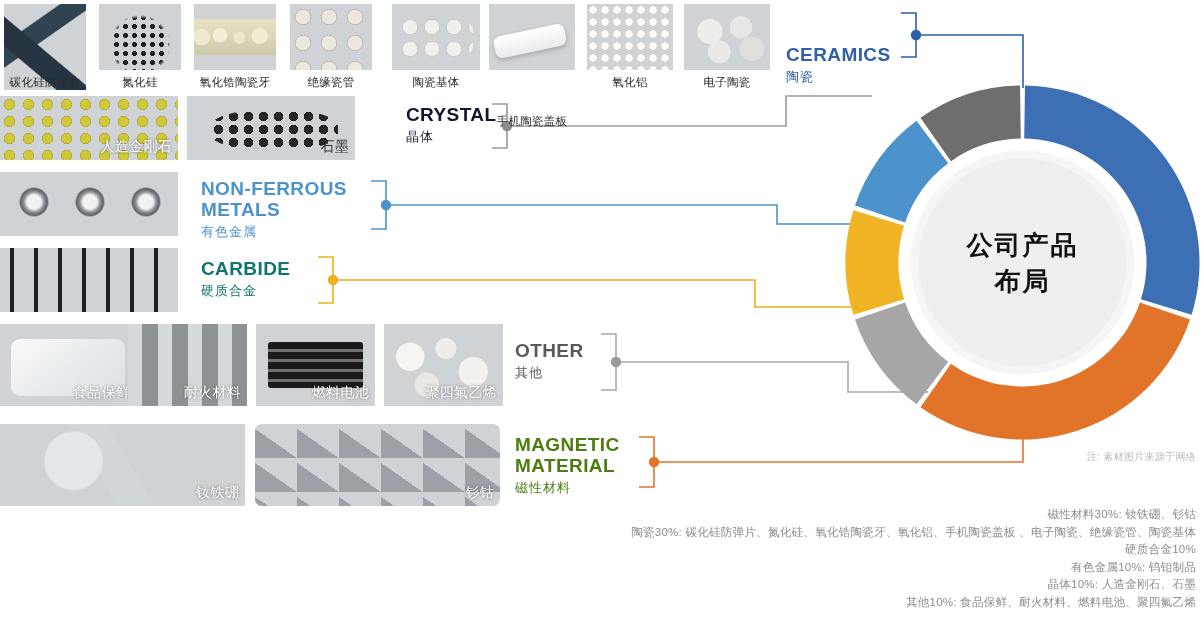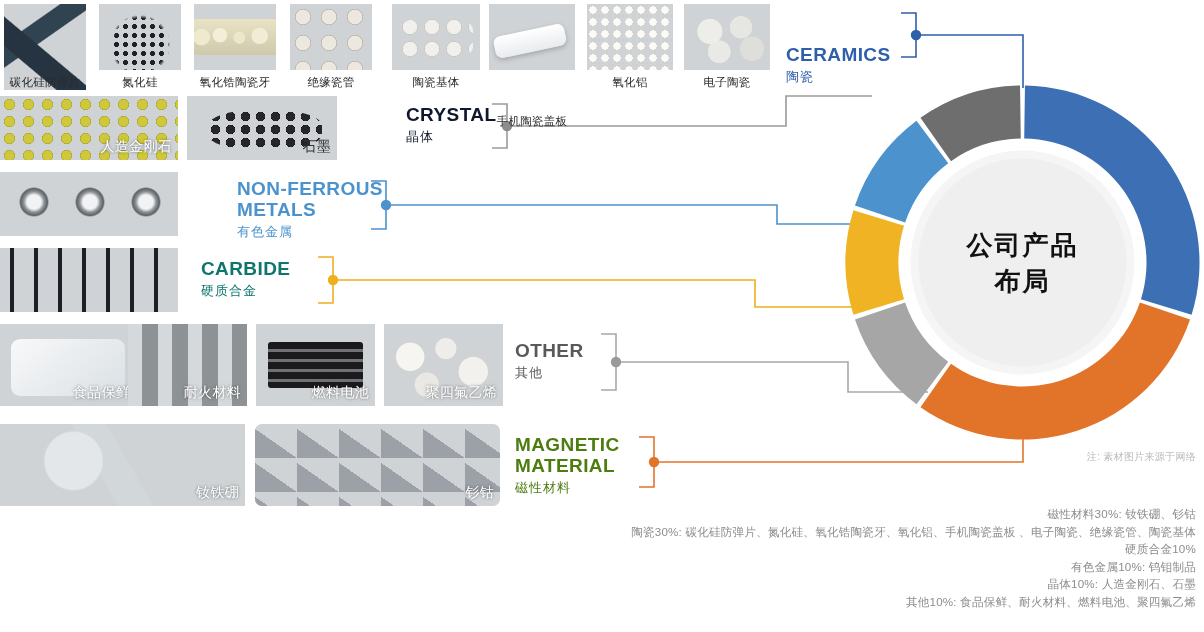--- a/index.html
+++ b/index.html
@@ -252,21 +252,21 @@
     <div class="pic px-eceram"></div>
   </div>
   <div class="thumb" style="left:682px;top:4px;width:90px;height:86px;">
     <div class="cap-below">电子陶瓷</div>
   </div>
 
   <div class="thumb" style="left:0px;top:96px;width:178px;height:64px;">
     <div class="pic px-diamond"></div>
     <div class="cap-over">人造金刚石</div>
   </div>
-  <div class="thumb" style="left:187px;top:96px;width:150px;height:64px;">
+  <div class="thumb" style="left:187px;top:96px;width:168px;height:64px;">
     <div class="pic px-graphite"></div>
     <div class="cap-over" style="color:#333;text-shadow:none;">石墨</div>
   </div>
 
   <div class="thumb" style="left:0px;top:172px;width:178px;height:64px;">
     <div class="pic px-tungsten"></div>
   </div>
 
   <div class="thumb" style="left:0px;top:248px;width:178px;height:64px;">
     <div class="pic px-drills"></div>
@@ -301,21 +301,21 @@
   <div class="cat" style="left:786px;top:12px;color:#2E5FAA;margin-top:32px;">
     <div class="en">CERAMICS</div>
     <div class="cn">陶瓷</div>
   </div>
 
   <div class="cat" style="left:406px;top:104px;color:#0f172a;">
     <div class="en">CRYSTAL</div>
     <div class="cn">晶体</div>
   </div>
 
-  <div class="cat" style="left:201px;top:178px;color:#4C93CE;margin-left:36px;">
+  <div class="cat" style="left:201px;top:178px;color:#4C93CE;">
     <div class="en">NON-FERROUS
 METALS</div>
     <div class="cn">有色金属</div>
   </div>
 
   <div class="cat" style="left:201px;top:258px;color:#0f766e;">
     <div class="en">CARBIDE</div>
     <div class="cn">硬质合金</div>
   </div>
 

